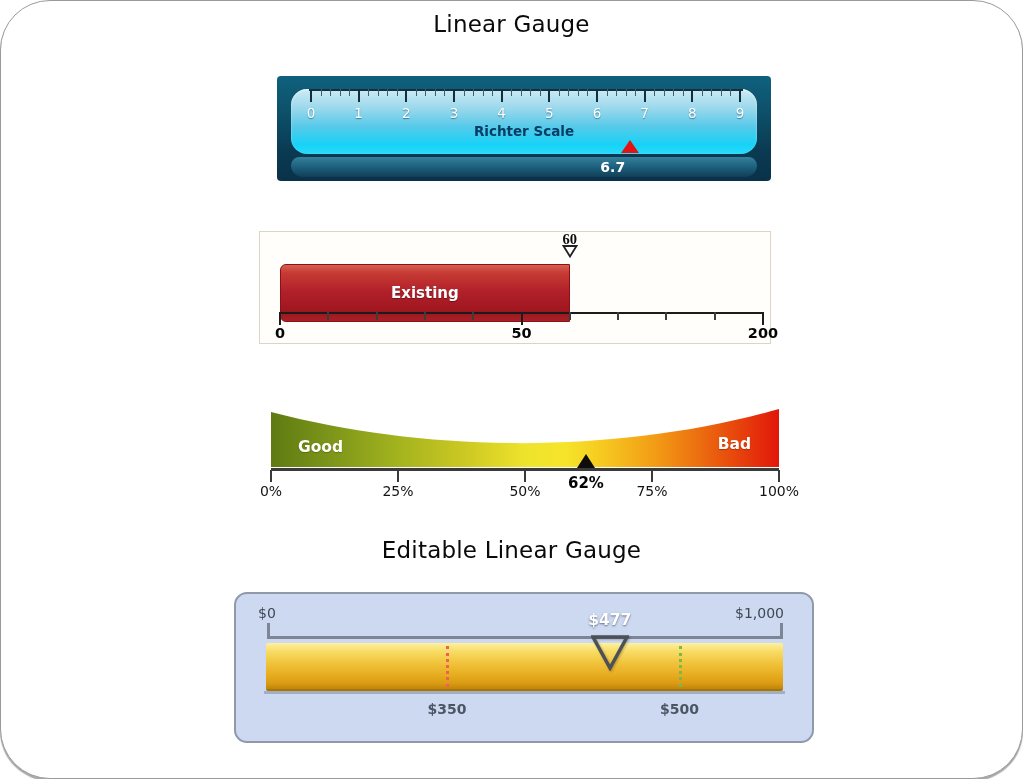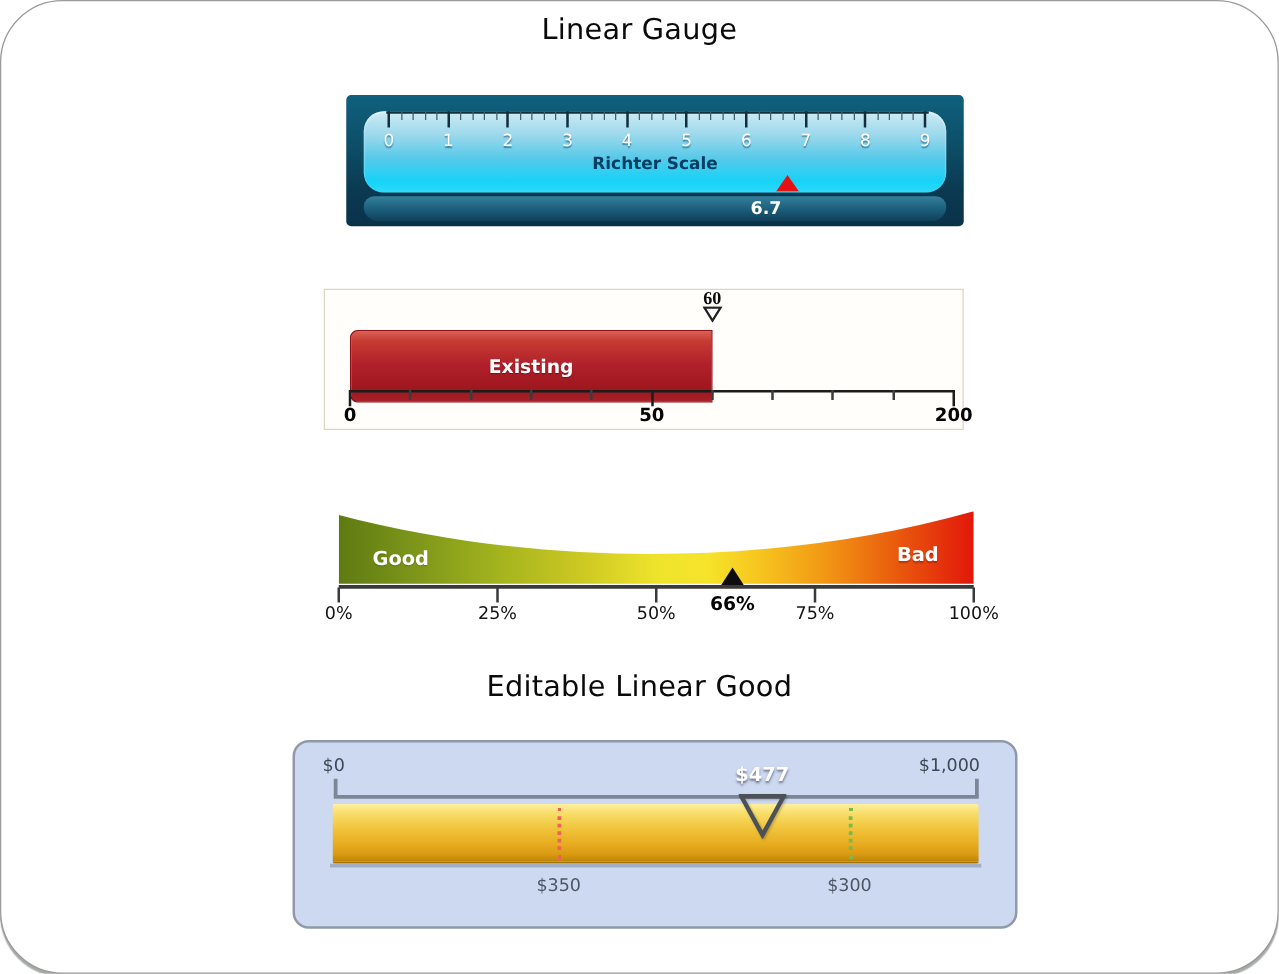--- a/index.html
+++ b/index.html
@@ -73,21 +73,21 @@
   .e-bar{position:absolute;left:30px;top:49px;width:517px;height:46px;border-radius:2px;
          border-bottom:2px solid #a87607;
          background:linear-gradient(180deg,#fdf0a0 0%,#f8dc66 18%,#f0c23a 45%,#e7ac20 70%,#d99b13 88%,#c08408 100%);}
   .e-underline{position:absolute;left:28px;top:97px;width:521px;height:3px;background:rgba(128,138,158,.55);}
   .e-dot{position:absolute;top:52px;height:41px;width:0;}
   .e-dot-red{border-left:3px dotted #ef6057;}
   .e-dot-green{border-left:3px dotted #7cb84a;}
   .e-value{position:absolute;top:17px;width:90px;margin-left:-45px;text-align:center;color:#fff;
            font-weight:bold;font-size:15.5px;text-shadow:0 1px 2px rgba(90,100,120,.9);}
   .e-tri{position:absolute;top:41px;margin-left:-19px;line-height:0;filter:drop-shadow(1px 1px 1px rgba(0,0,0,.25));cursor:pointer;}
-  .e-mlabel{position:absolute;top:107px;width:80px;margin-left:-40px;text-align:center;font-size:14px;color:#4b5664;}
+  .e-mlabel{position:absolute;top:107px;width:80px;margin-left:-40px;text-align:center;font-size:14px;color:#4b5664;font-weight:bold;}
 </style>
 </head>
 <body>
 
 <div class="page">
 
   <div class="title t1">Linear Gauge</div>
 
   <div class="r-frame">
     <div class="r-inner">
@@ -200,48 +200,48 @@
           <stop offset="0.87" stop-color="#ea5f0e"></stop>
           <stop offset="1" stop-color="#e2170a"></stop>
         </linearGradient>
       </defs>
       <path d="M0,3 C160,45 350,45 508,0 L508,58 L0,58 Z" fill="url(#gbgrad)"></path>
     </svg>
     <div class="gb-good">Good</div>
     <div class="gb-bad">Bad</div>
     <div class="gb-axis"></div>
     <div class="gb-marker" style="left: 314.96px;"></div>
-    <div class="gb-value" style="left: 314.96px;">66%</div>
+    <div class="gb-value" style="left: 314.96px;">62%</div>
   <div class="gb-tick" style="left: 0px;"></div>
       <div class="gb-tlabel" style="left: 0px;">0%</div>
       <div class="gb-tick" style="left: 127px;"></div>
       <div class="gb-tlabel" style="left: 127px;">25%</div>
       <div class="gb-tick" style="left: 254px;"></div>
       <div class="gb-tlabel" style="left: 254px;">50%</div>
       <div class="gb-tick" style="left: 381px;"></div>
       <div class="gb-tlabel" style="left: 381px;">75%</div>
       <div class="gb-tick" style="left: 508px;"></div>
       <div class="gb-tlabel" style="left: 508px;">100%</div>
     </div>
 
-  <div class="title t2">Editable Linear Good</div>
+  <div class="title t2">Editable Linear Gauge</div>
 
   <div class="e-panel">
     <div class="e-min">$0</div>
     <div class="e-max">$1,000</div>
     <div class="e-stub" style="left:31px"></div>
     <div class="e-stub" style="left:544px"></div>
     <div class="e-line"></div>
     <div class="e-bar"></div>
     <div class="e-underline"></div>
     <div class="e-dot e-dot-red" style="left: 209.95px;"></div>
     <div class="e-dot e-dot-green" style="left: 442.6px;"></div>
     <div class="e-value" style="left: 373.805px;">$477</div>
     <div class="e-tri" style="left: 373.805px;">
       <svg width="38" height="36">
         <polygon points="2,2 36,2 19,33" fill="none" stroke="#4c5158" stroke-width="3.5" stroke-linejoin="miter"></polygon>
       </svg>
     </div>
     <div class="e-mlabel" style="left: 210.95px;">$350</div>
-    <div class="e-mlabel" style="left: 443.6px;">$300</div>
+    <div class="e-mlabel" style="left: 443.6px;">$500</div>
   </div>
 
 </div>
 
 </body></html>

